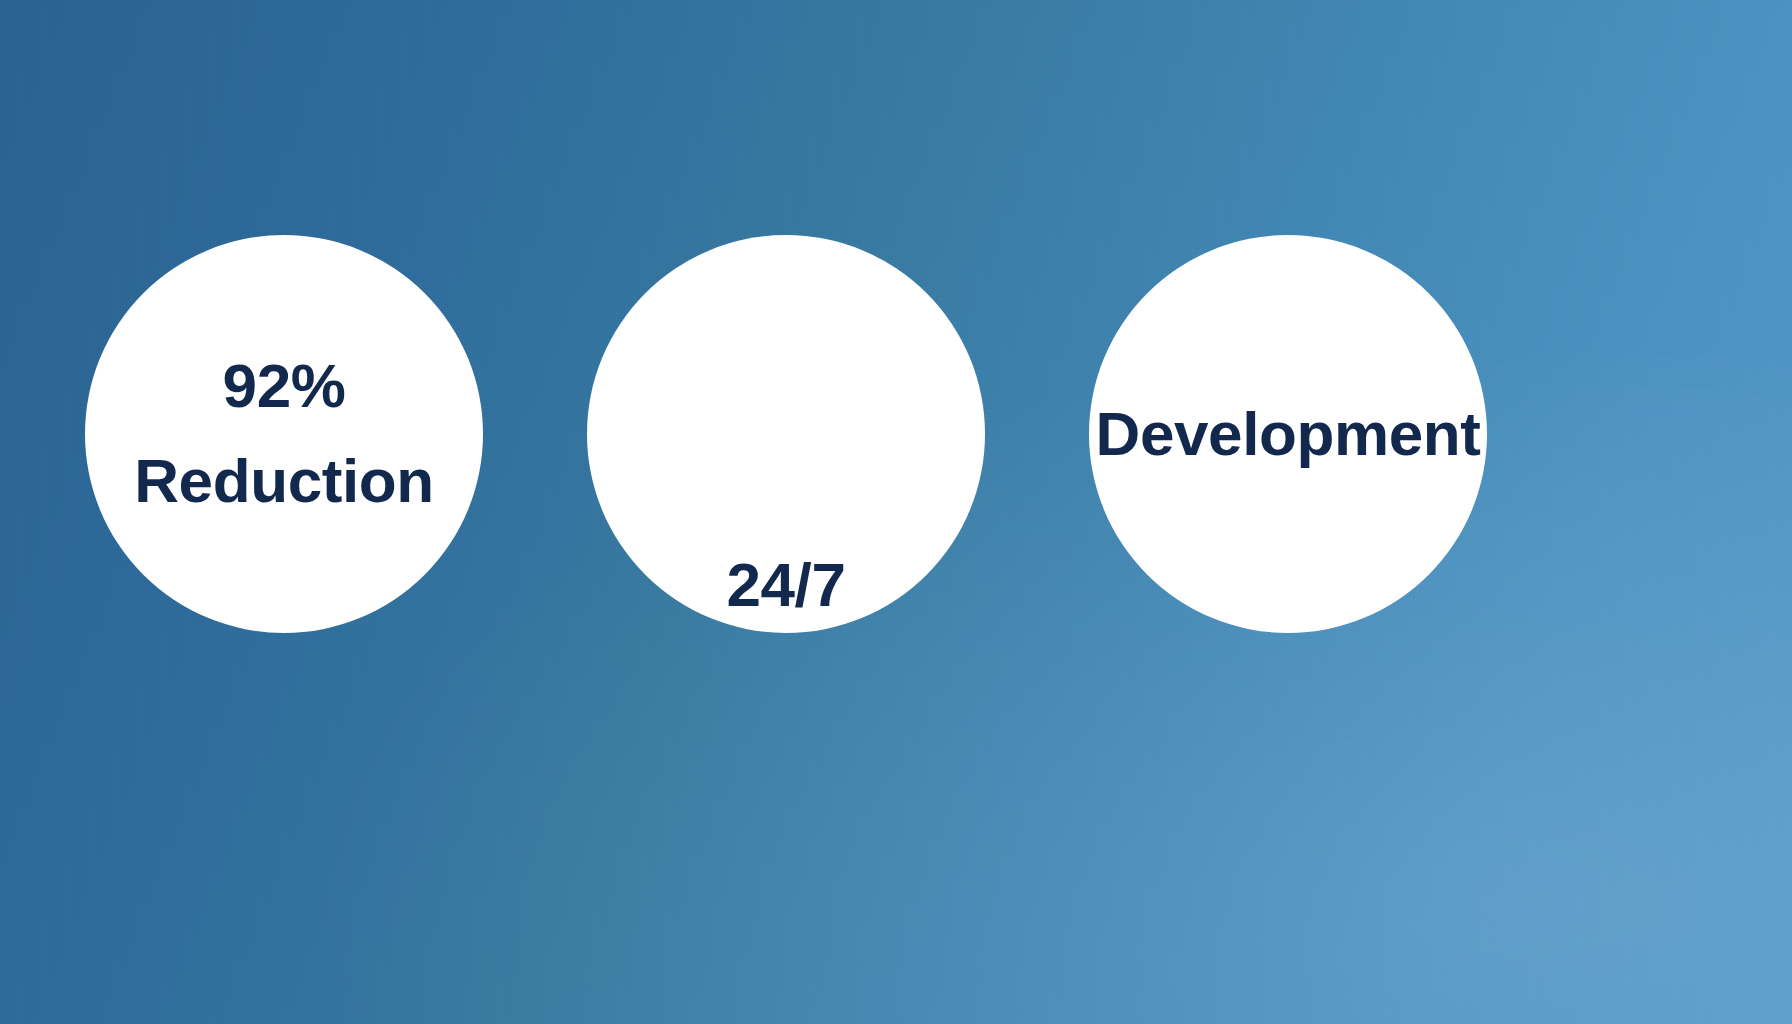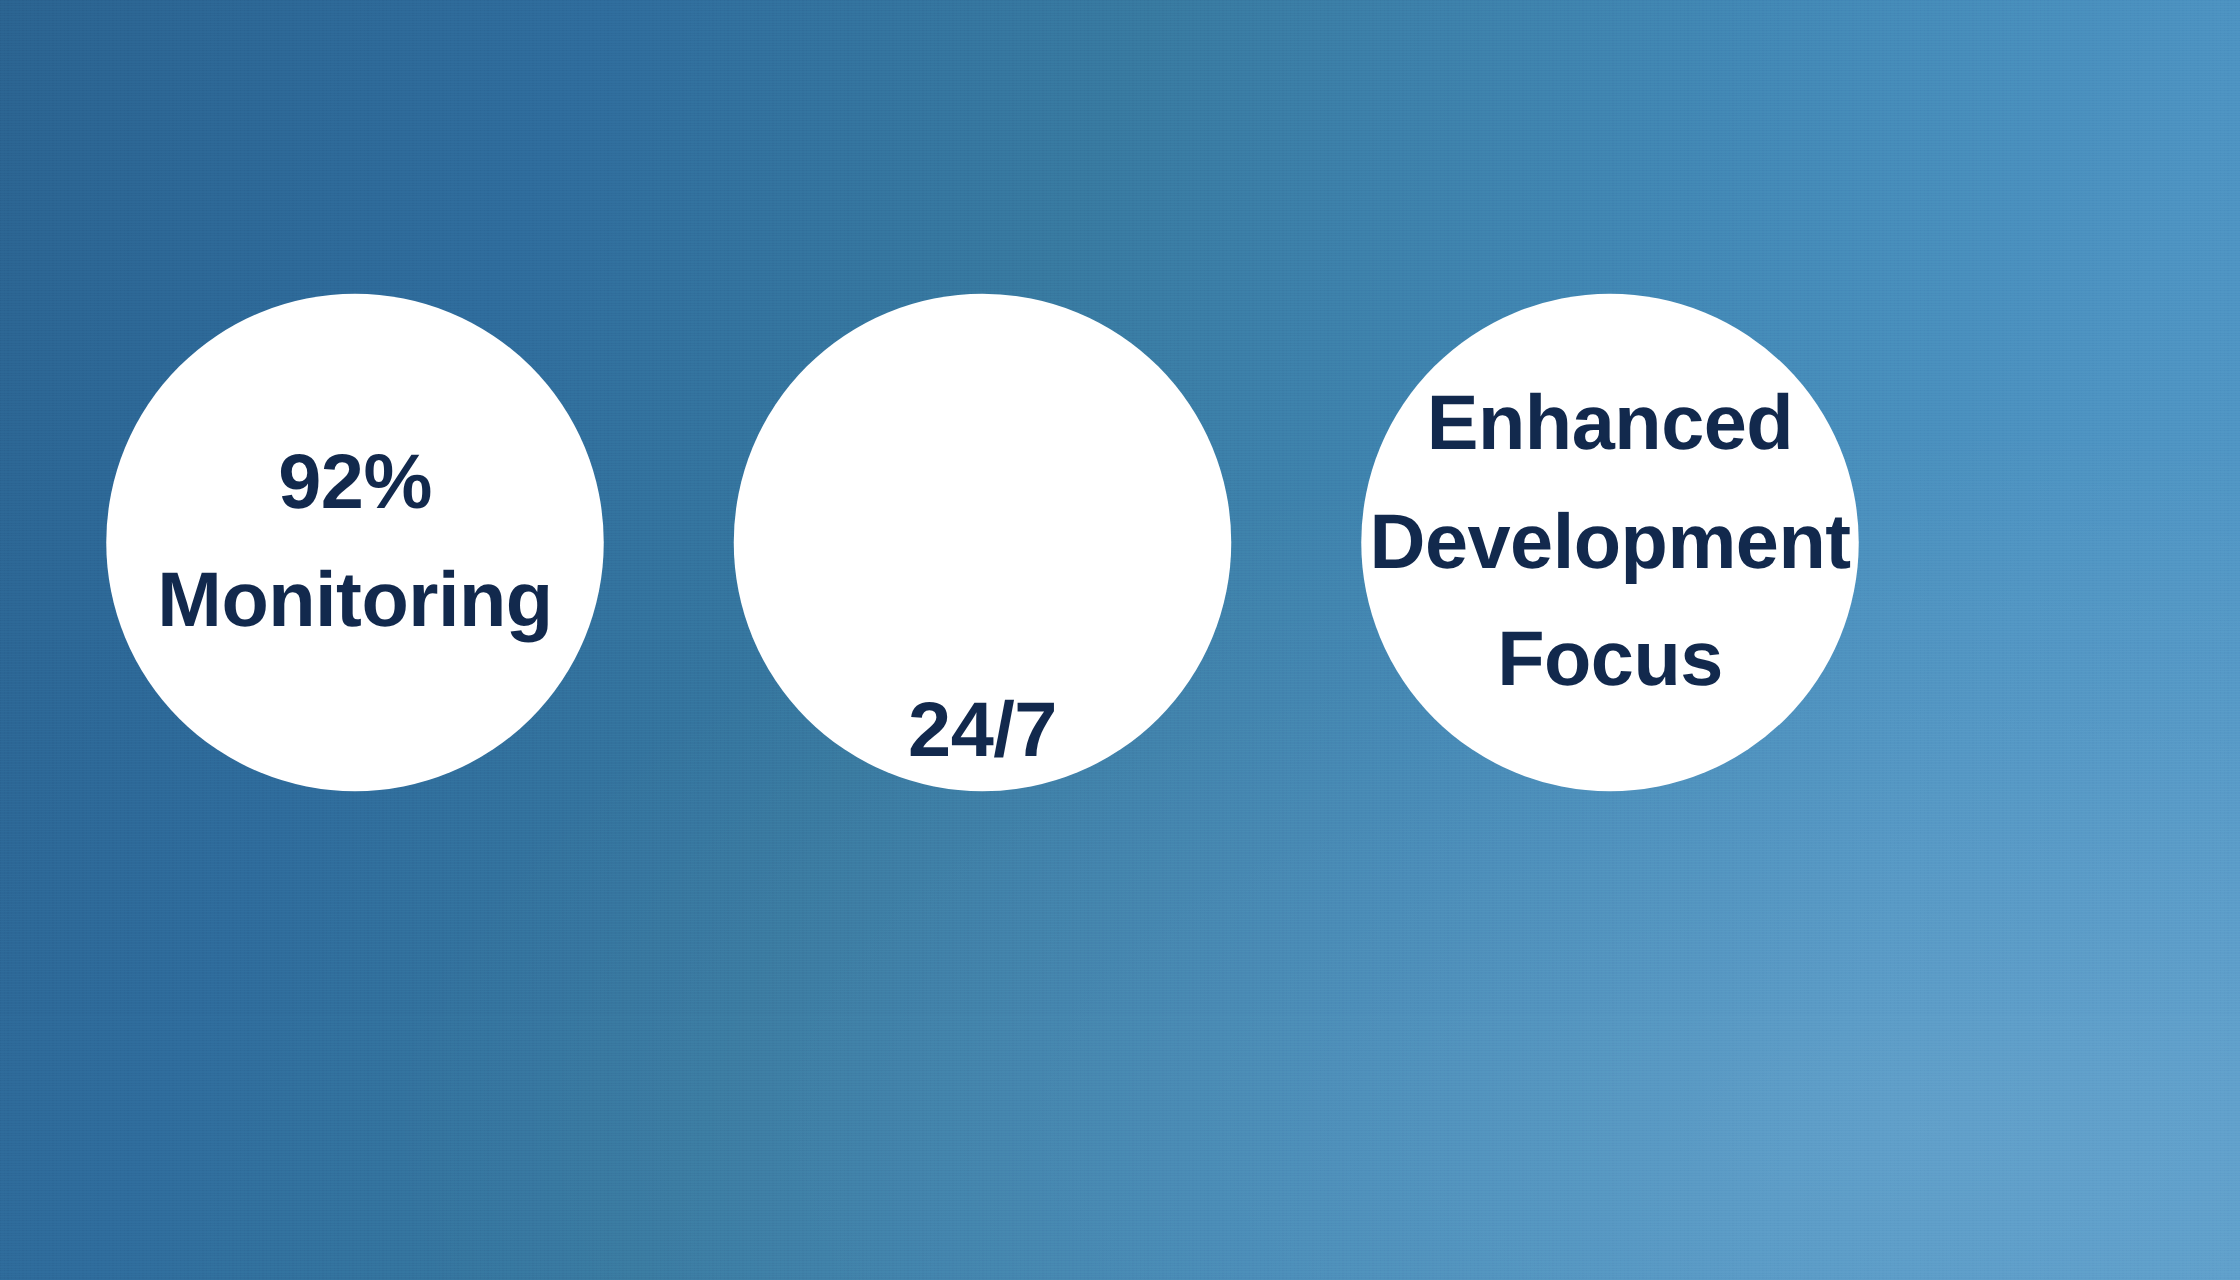--- a/index.html
+++ b/index.html
@@ -90,27 +90,25 @@
   <div id="vignette"></div>
 
   <div class="circles">
 
     <div class="stat-circle c0"></div>
     <div class="stat-circle c1"></div>
     <div class="stat-circle c2"></div>
 
     <div class="stat-text c0">
       <span class="stat-line">92%</span>
-      <span class="stat-line">Monitoring</span>
+      <span class="stat-line">Reduction</span>
     </div>
 
     <div class="stat-text c1">
       <span class="stat-line">24/7</span>
     </div>
 
     <div class="stat-text c2">
-      <span class="stat-line">Enhanced</span>
       <span class="stat-line">Development</span>
-      <span class="stat-line">Focus</span>
     </div>
 
   </div>
 </div>
 
 </body></html>

